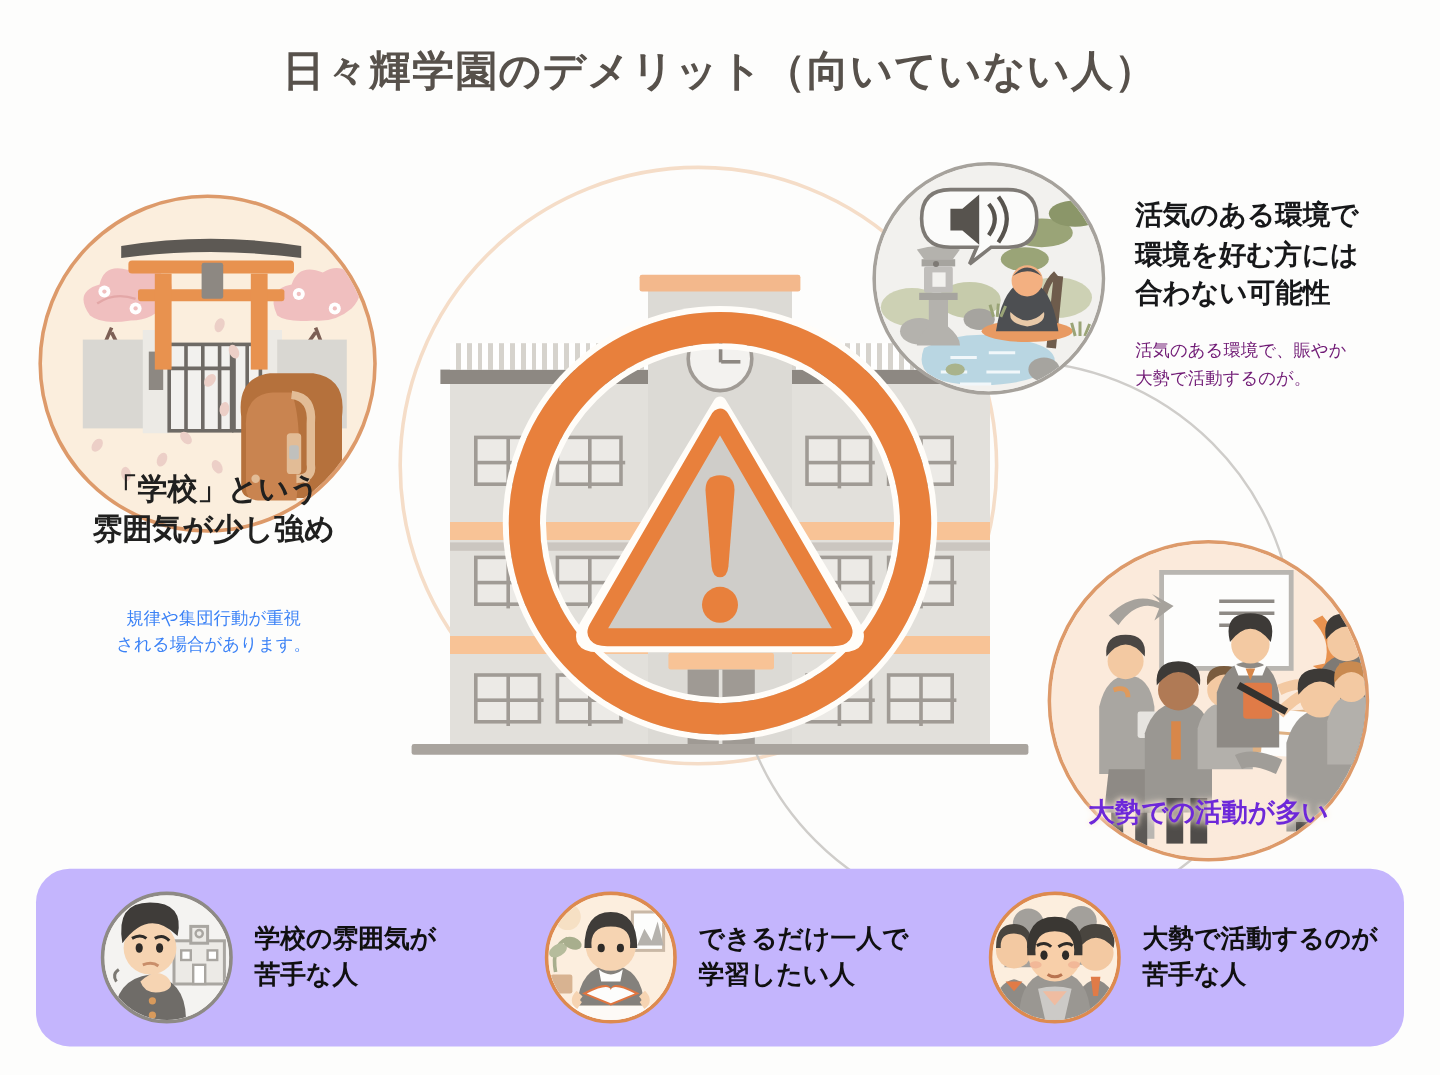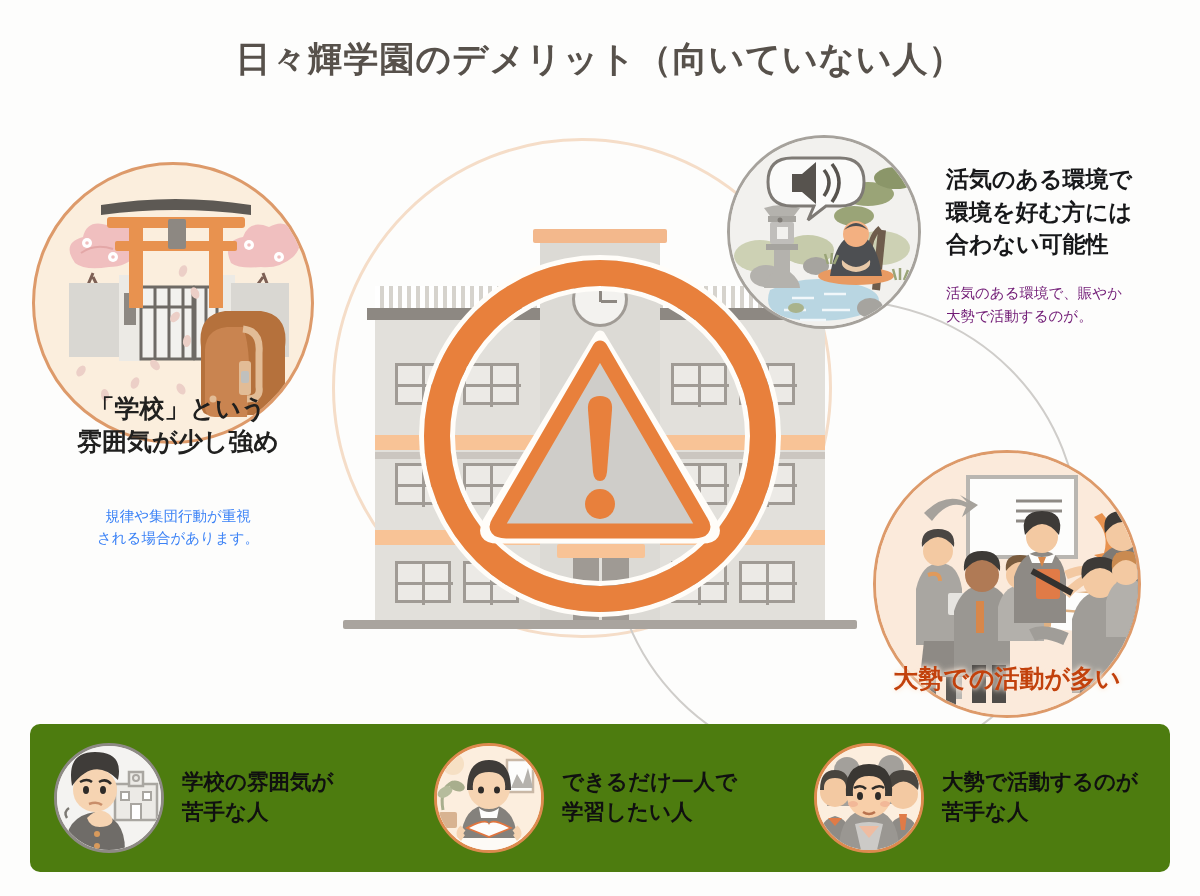--- a/index.html
+++ b/index.html
@@ -133,29 +133,29 @@
   }
 
   
   .circle-group {
     position:absolute; left:873px; top:450px; width:268px; height:268px;
     border-radius:50%; background:#fbeadb; border:3px solid #dd9a6a;
     overflow:hidden;
   }
   .label-br {
     position:absolute; left:873px; top:662px; width:268px; text-align:center;
-    font-size:25px; font-weight:bold; color:#c2410c;
+    font-size:22px; font-weight:bold; color:#6d28d9;
     text-shadow:0 0 4px #fbeadb, 0 0 7px #fbeadb;
   }
 
   
   .bottom-bar {
     position:absolute; left:30px; top:724px; width:1140px; height:148px;
-    background:#4d7c0f; border-radius:10px;
-    display:flex; align-items:center;
+    background:#c4b5fd; border-radius:28px;
+    display:flex; align-items:center;padding-left:30px;
   }
   .bb-item { display:flex; align-items:center; width:380px; padding-left:24px; }
   .bb-icon {
     width:110px; height:110px; border-radius:50%;
     flex:0 0 110px; overflow:hidden; position:relative;
     background:#f4f3f1; border:3.5px solid #8e8a85;
   }
   .bb-icon.accent { background:#fceede; border-color:#dd8a4f; }
   .bb-text {
     margin-left:18px; font-size:21.5px; font-weight:bold;

